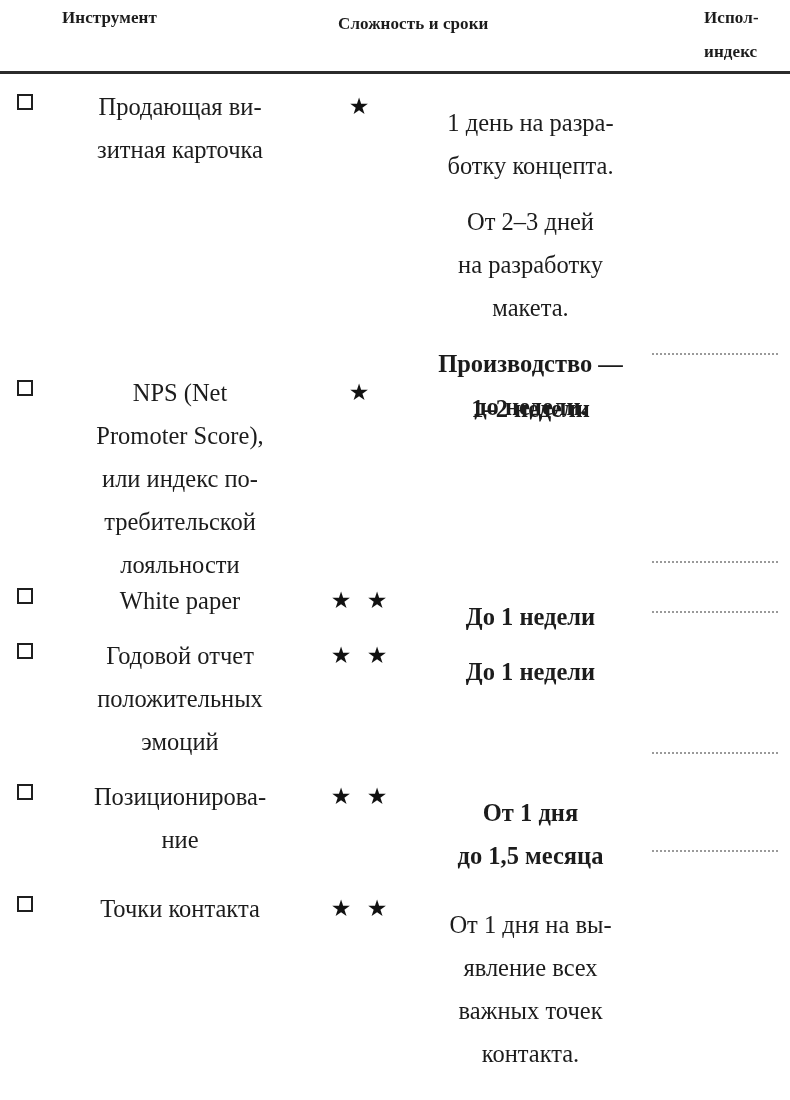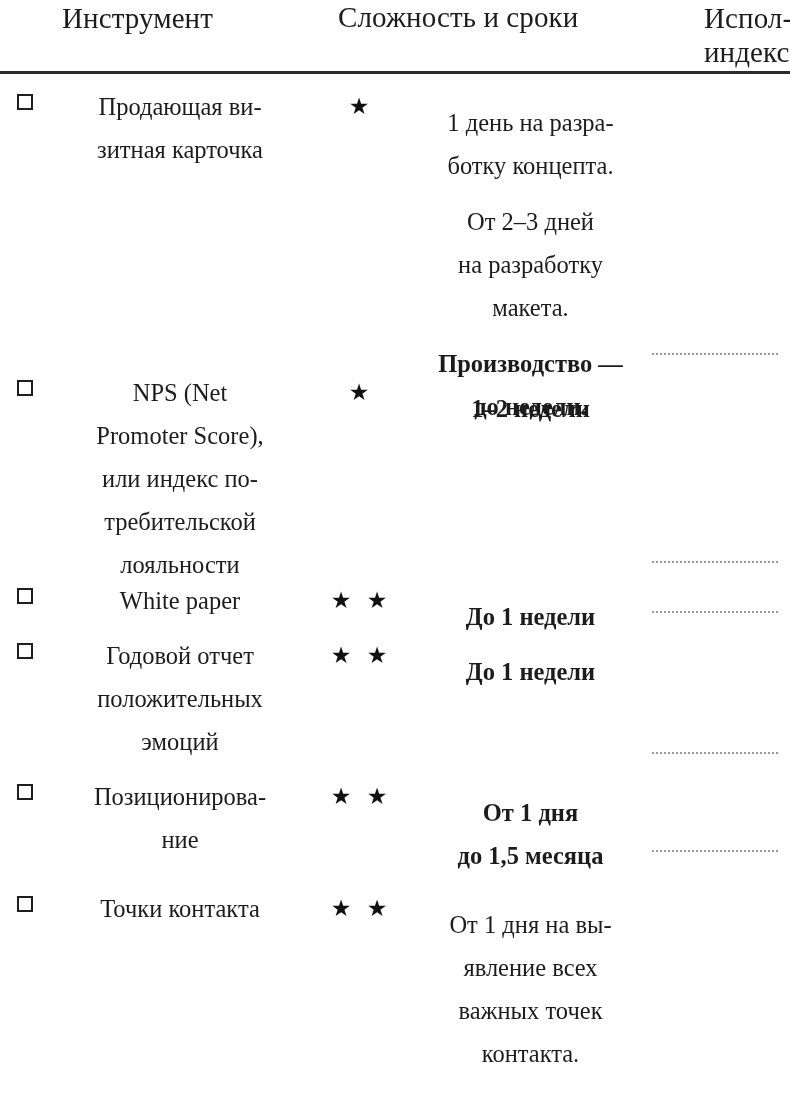--- a/index.html
+++ b/index.html
@@ -24,28 +24,28 @@
   }
 
   
   .table-header {
     position: relative;
     height: 71px;
     box-sizing: border-box;
   }
   .hdr-cell {
     position: absolute;
-    font-weight: normal;
-    font-size: 29px;
+    font-weight: bold;
+    font-size: 17px;
     line-height: 34px;
     color: #1c1c1c;
     letter-spacing: 0.1px;
   }
   .hdr-instrument { left: 62px;  top: 1px; }
-  .hdr-complexity { left: 338px; top: 0; text-align: center; }
+  .hdr-complexity { left: 338px; top: 7px; text-align: center; }
   .hdr-assignee   { left: 704px; top: 1px; width: 120px; }
 
   .header-rule {
     position: absolute;
     left: 0;
     right: 0;
     top: 71px;
     height: 3px;
     background: #2b2b2b;
   }

